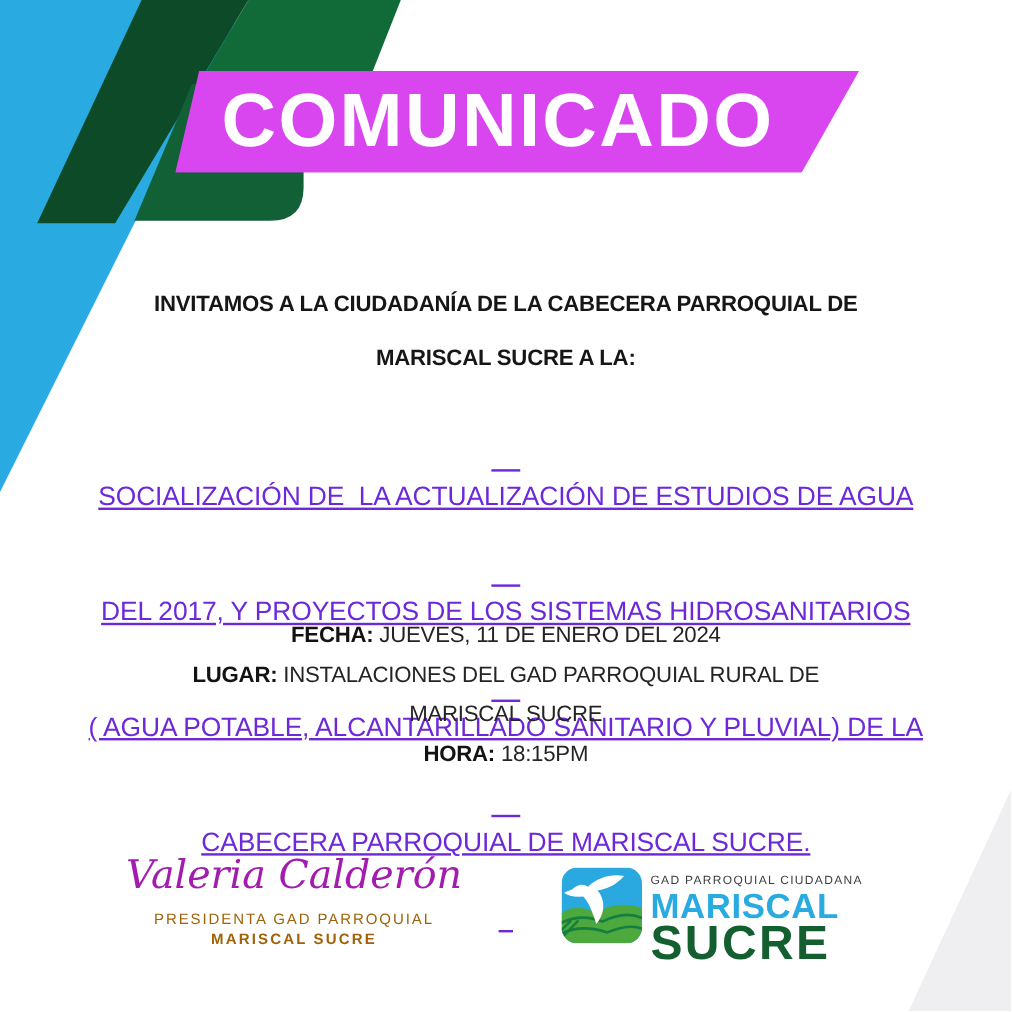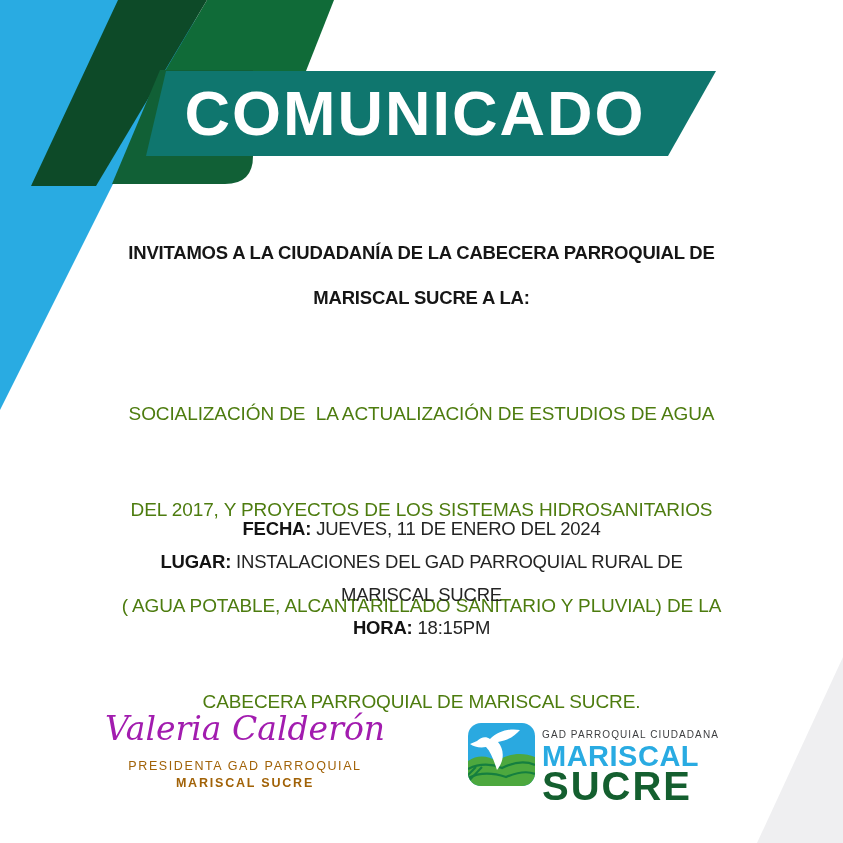--- a/index.html
+++ b/index.html
@@ -5,40 +5,41 @@
   html,body{margin:0;padding:0;background:#ffffff;}
   .canvas{
     position:relative;width:843px;height:843px;background:#ffffff;overflow:hidden;
     font-family:"Liberation Sans",sans-serif;color:#1c1c1c;
   }
   svg{display:block;}
   .decor{position:absolute;left:0;top:0;pointer-events:none;}
 
   
   .banner{
-    position:absolute;left:140px;top:71px;width:580px;height:85px;
-    background:#0f766e;
+    position:absolute;left:140px;top:59px;width:580px;height:85px;
+    background:#d946ef;
     clip-path:polygon(26px 0,576px 0,528px 85px,6px 85px);
     display:flex;align-items:center;justify-content:center;
   }
   .banner h1{
     margin:0;padding:0 60px 0 30px;
     font-size:63px;font-weight:800;letter-spacing:2px;color:#ffffff;
     font-family:"Liberation Sans",sans-serif;line-height:85px;white-space:nowrap;
   }
 
   
   .invite{
     position:absolute;left:60px;top:230px;width:723px;text-align:center;
     font-size:18.5px;font-weight:700;line-height:45px;letter-spacing:-0.2px;color:#161616;
   }
   .details{
     position:absolute;left:50px;top:334px;width:743px;text-align:center;
-    font-size:19px;font-weight:300;line-height:32px;letter-spacing:-0.1px;color:#4d7c0f;
+    font-size:22px;font-weight:300;line-height:32px;letter-spacing:-0.1px;color:#6d28d9;
     white-space:pre-wrap;
+    text-decoration:underline;
   }
   .schedule{
     position:absolute;left:60px;top:512px;width:723px;text-align:center;
     font-size:18.5px;font-weight:300;line-height:33px;letter-spacing:-0.2px;color:#242424;
   }
   .sched-label{font-weight:700;color:#131313;}
 
   
   .signature{position:absolute;left:100px;top:700px;width:290px;text-align:center;}
   .sig-name{

